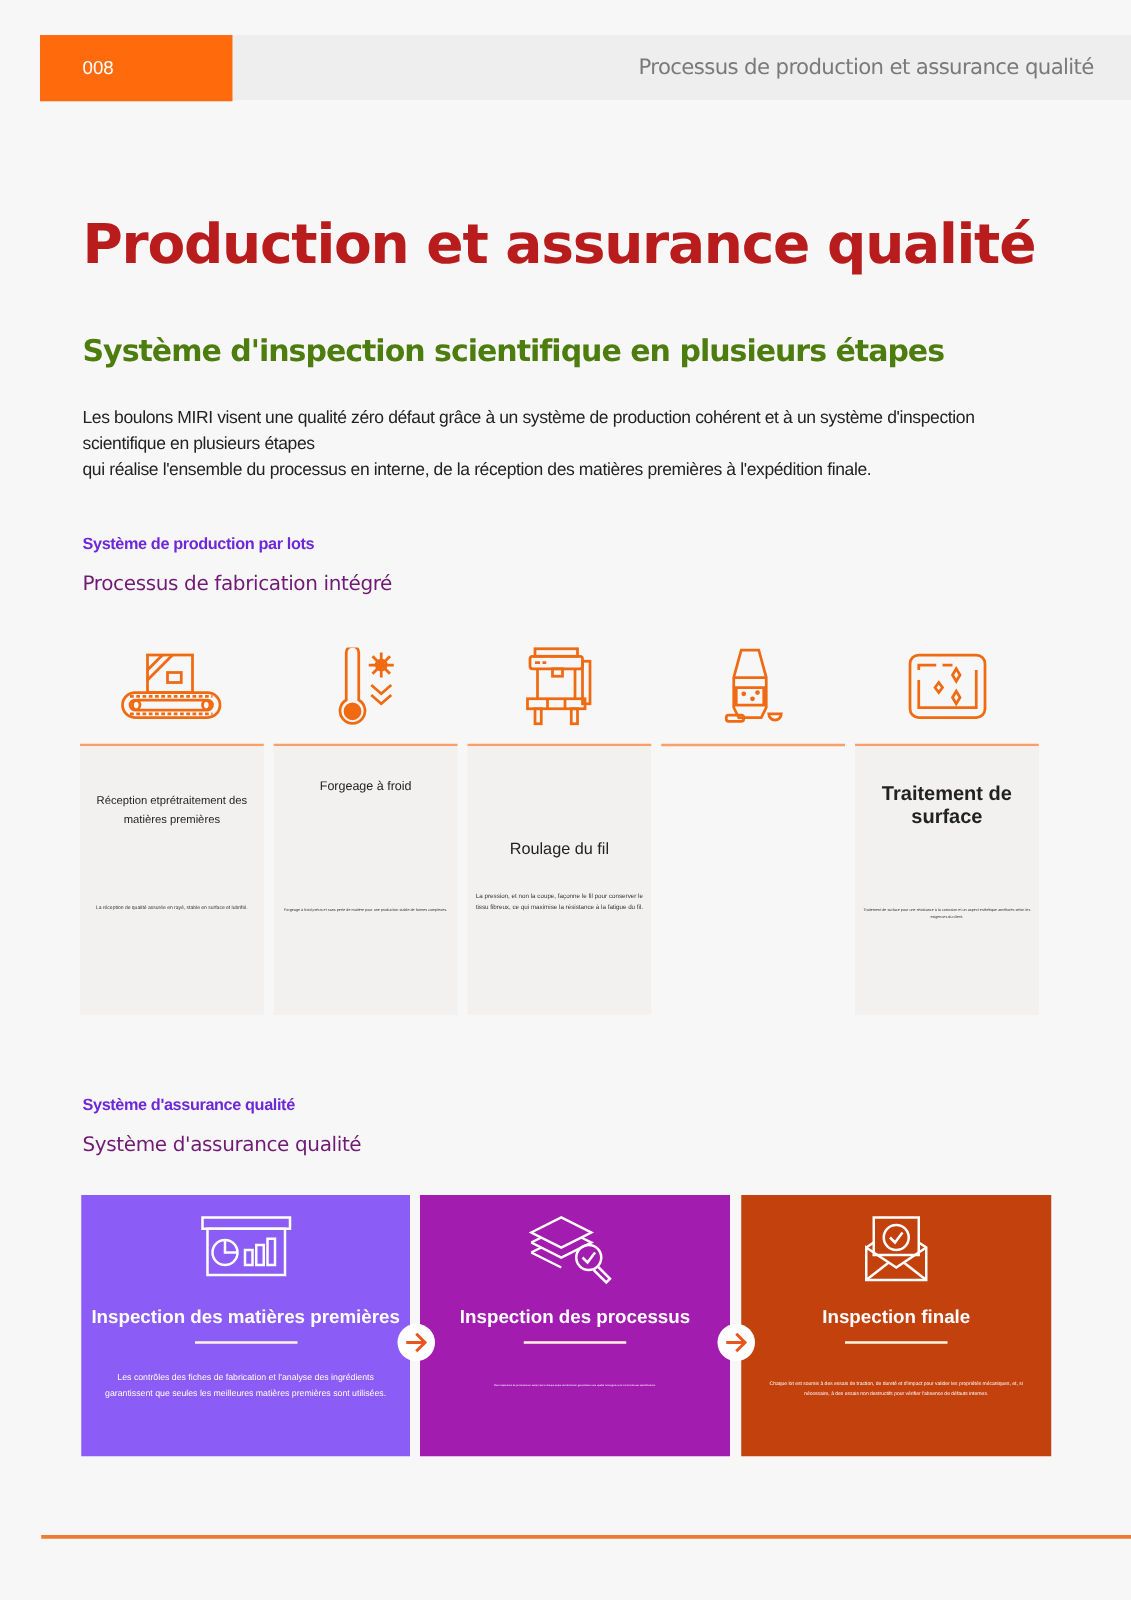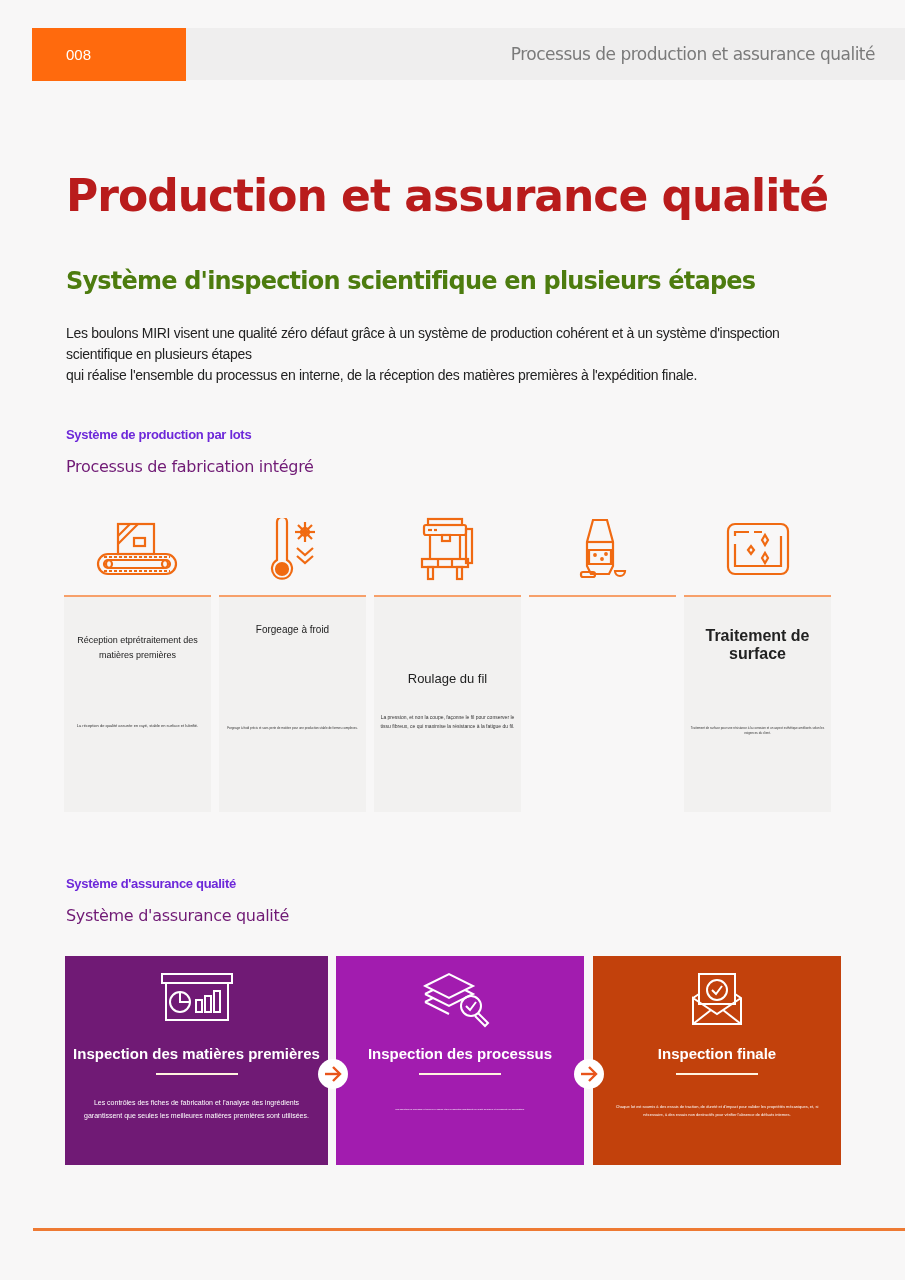--- a/index.html
+++ b/index.html
@@ -162,21 +162,21 @@
     <div class="step-card">
       <div class="t" style="top:30px;font-size:16px;font-weight:bold;">Traitement de surface</div>
       <div class="d" style="top:129px;font-size:3px;line-height:5px;">Traitement de surface pour une résistance à la corrosion et un aspect esthétique améliorés selon les exigences du client.</div>
     </div>
   </div>
 </div>
 
 <div class="sec-label" style="top:876px;">Système d'assurance qualité</div>
 <div class="sec-sub" style="top:906px;">Système d'assurance qualité</div>
 
-<div class="qa" style="left:65px;width:263px;background:#701a75;">
+<div class="qa" style="left:65px;width:263px;background:#8b5cf6;">
   <div class="ic">
     <svg width="74" height="50" viewBox="0 0 74 50" fill="none" stroke="#fff" stroke-width="2">
       <rect x="2" y="2" width="70" height="9"></rect>
       <rect x="6" y="11" width="62" height="37"></rect>
       <circle cx="20" cy="30" r="10"></circle>
         <path d="M20 20 v10 h10"></path>
       <rect x="36" y="28" width="6" height="12"></rect>
         <rect x="45" y="24" width="6" height="16"></rect>
         <rect x="54" y="19" width="6" height="21"></rect>
     </svg>

